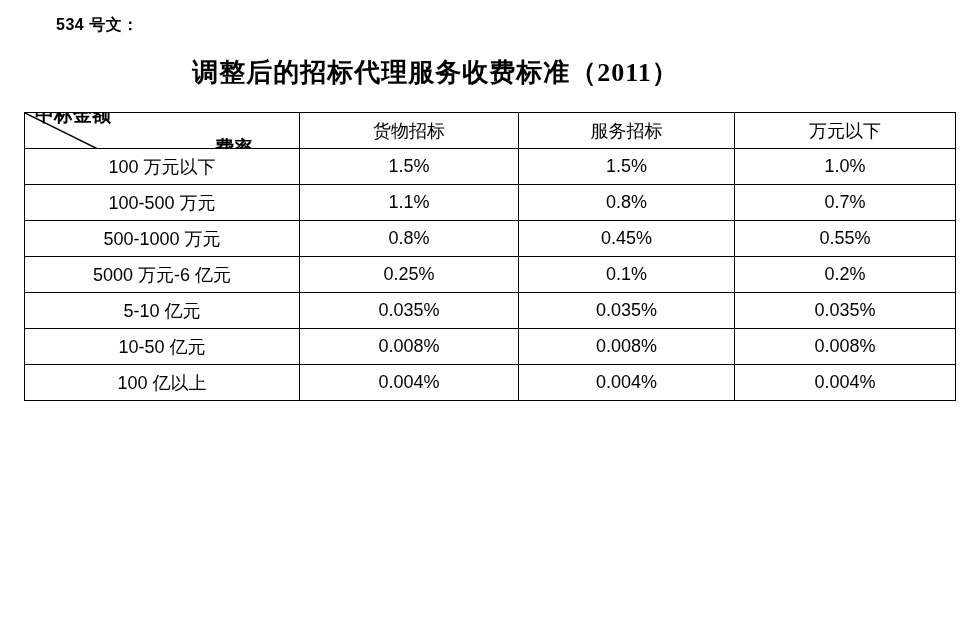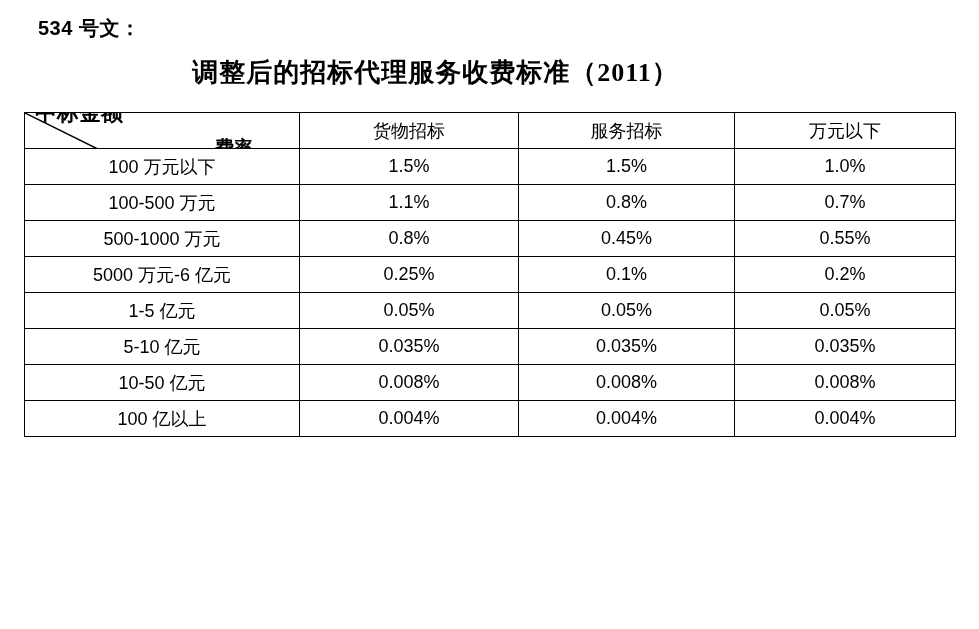--- a/index.html
+++ b/index.html
@@ -10,25 +10,25 @@
   body {
     width: 979px;
     height: 629px;
     font-family: "Liberation Serif", serif;
     color: #000000;
     overflow: hidden;
     position: relative;
   }
   .doc-note {
     position: absolute;
-    left: 38px;
+    left: 56px;
     top: 15px;
     font-family: "Liberation Sans", sans-serif;
     font-weight: bold;
-    font-size: 20px;
+    font-size: 16px;
     letter-spacing: 0.5px;
   }
   .doc-title {
     position: absolute;
     left: 0;
     top: 55px;
     width: 871px;
     text-align: center;
     font-family: "Liberation Serif", serif;
     font-weight: bold;
@@ -77,21 +77,21 @@
     right: 46px;
     top: 22px;
     font-size: 19px;
     font-family: "Liberation Serif", serif;
     font-weight: bold;
   }
   .corner-amount {
     position: absolute;
     left: 10px;
     bottom: 20px;
-    font-size: 22px;
+    font-size: 19px;
     font-family: "Liberation Serif", serif;
     font-weight: bold;
   }
   td.colhead {
     font-size: 20px;
     font-family: "Liberation Serif", serif;
     font-weight: normal;
   }
   td.rowlabel {
     font-size: 18px;
@@ -148,26 +148,20 @@
         <td class="val">0.45%</td>
         <td class="val">0.55%</td>
       </tr>
       <tr>
         <td class="rowlabel">5000 万元-6 亿元</td>
         <td class="val">0.25%</td>
         <td class="val">0.1%</td>
         <td class="val">0.2%</td>
       </tr>
       <tr>
-        <td class="rowlabel">1-5 亿元</td>
-        <td class="val">0.05%</td>
-        <td class="val">0.05%</td>
-        <td class="val">0.05%</td>
-      </tr>
-      <tr>
         <td class="rowlabel">5-10 亿元</td>
         <td class="val">0.035%</td>
         <td class="val">0.035%</td>
         <td class="val">0.035%</td>
       </tr>
       <tr>
         <td class="rowlabel">10-50 亿元</td>
         <td class="val">0.008%</td>
         <td class="val">0.008%</td>
         <td class="val">0.008%</td>

